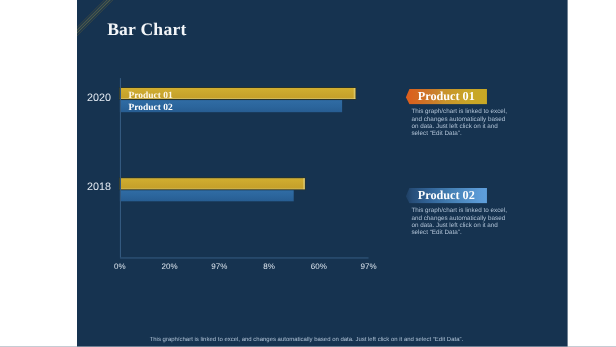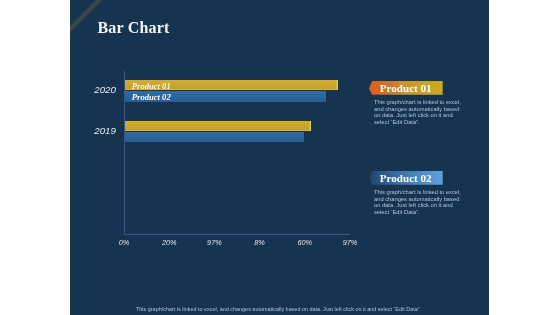--- a/index.html
+++ b/index.html
@@ -1,28 +1,28 @@
 <!DOCTYPE html>
 <html><head>
 <meta charset="utf-8">
 <style>
   html,body{margin:0;padding:0;width:560px;height:315px;background:#ffffff;overflow:hidden;}
   body{font-family:"Liberation Sans",sans-serif;}
-  #slide{position:absolute;left:70px;top:0;width:419px;height:315px;background:#163350;overflow:hidden;}
+  #slide{position:absolute;left:70px;top:0;width:419px;height:315px;background:#163350;overflow:hidden;padding-left:27px;}
   .title,.ylab,.xtick,.serieslabel,.bannertxt,.cbody,.footer{opacity:0.999;will-change:opacity;}
 
   
   #deco{position:absolute;left:-20px;top:-20px;width:90px;height:80px;overflow:visible;}
 
   
   .title{position:absolute;left:27.4px;top:19.2px;font-family:"Liberation Serif",serif;font-weight:bold;
          font-size:16px;color:#f4f7fa;letter-spacing:0.2px;}
 
   
-  #plot{position:absolute;left:54px;top:70.5px;width:226px;height:163.5px;font-style:italic;}
+  #plot{position:absolute;left:39px;top:70.5px;width:226px;height:163.5px;}
   .axis{position:absolute;background:#33597f;}
   .axis.y{left:0;top:0;width:1px;height:163.5px;}
   .axis.x{left:0;top:163.5px;width:226px;height:1px;}
   .band{position:absolute;left:0;width:226px;height:40.875px;}
   .band:nth-of-type(1){top:0}
   .ylab{position:absolute;font-size:9.8px;color:#e3eaf2;text-align:right;width:40px;right:100%;
         margin-right:8px;line-height:10px;top:14.2px;}
   .bar{position:absolute;left:0;height:10.6px;}
   .bar.g{top:9.3px;
          background:linear-gradient(180deg,#d2ae2f 0%,#cfac2f 14%,#c8a42c 60%,#c49f29 100%);
@@ -70,26 +70,26 @@
     <div class="band" style="top:0px">
       <div class="ylab">2020</div>
       <div class="bar g" style="width: 213.796px;">
         <div class="serieslabel one">Product 01</div>
       </div>
       <div class="bar b" style="width: 202.27px;">
         <div class="serieslabel two">Product 02</div>
       </div>
     </div>
 
-    <div class="band" style="top:40.875px">
-      <div class="ylab">2019</div>
-      <div class="bar g" style="width: 186.902px;"></div>
-      <div class="bar b" style="width: 179.896px;"></div>
+
+    <div class="band" style="top:81.75px">
+      <div class="ylab">2018</div>
+      <div class="bar g" style="width: 168.144px;"></div>
+      <div class="bar b" style="width: 157.974px;"></div>
     </div>
-
 
 
     <div class="axis y"></div>
     <div class="axis x"></div>
 
     <div class="xtick" style="left:-20px">0%</div>
     <div class="xtick" style="left:25.2px">20%</div>
     <div class="xtick" style="left:70.4px">97%</div>
     <div class="xtick" style="left:115.6px">8%</div>
     <div class="xtick" style="left:160.8px">60%</div>

